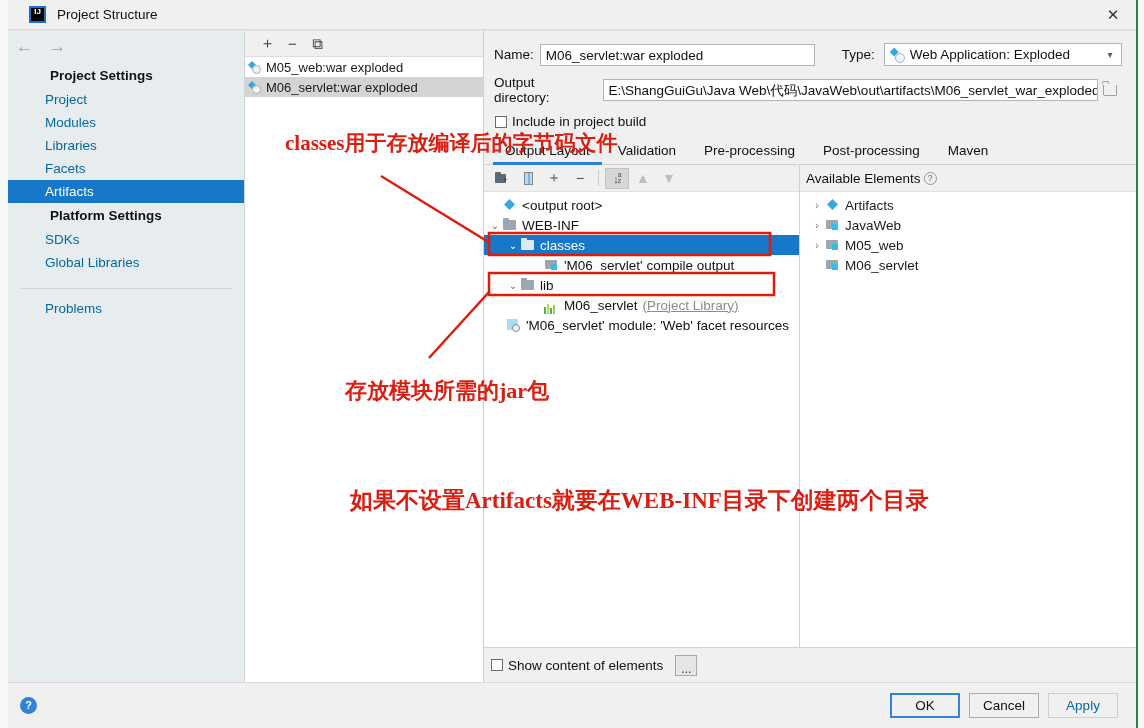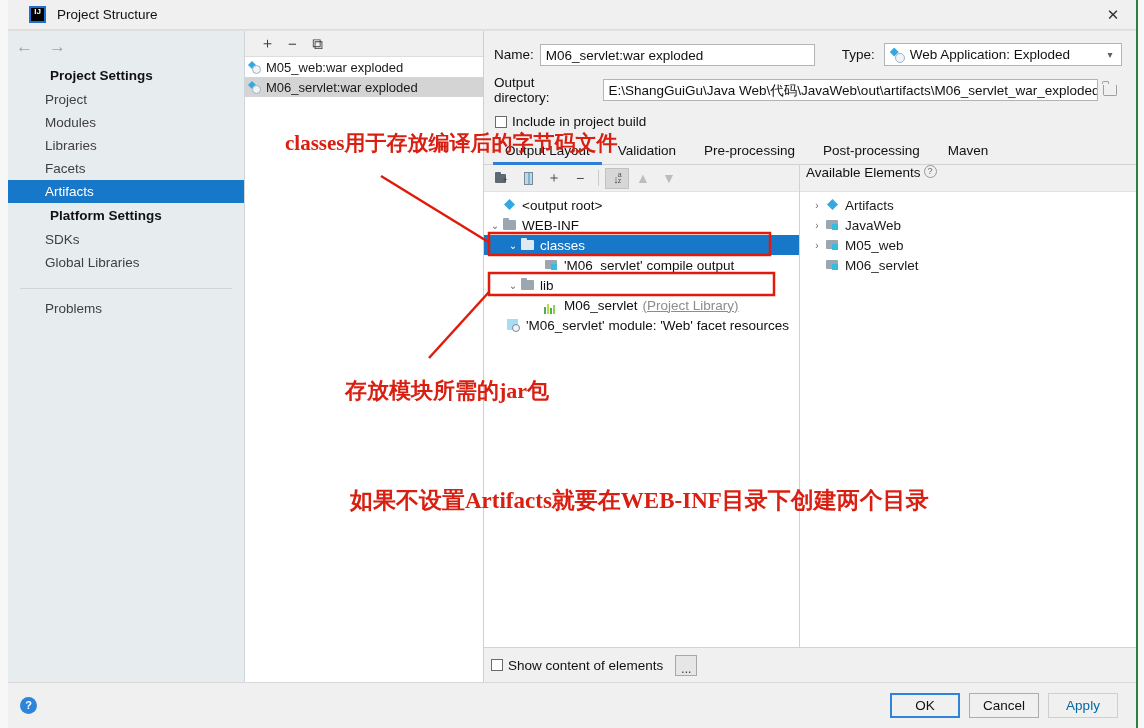--- a/index.html
+++ b/index.html
@@ -64,21 +64,21 @@
     display:flex; flex-direction:column;
   }
   .nav-arrows { height:32px; display:flex; align-items:center; padding-left:8px; gap:16px; }
   .nav-arrow { color:#9aa3a8; font-size:17px; }
   .group-head {
     font-weight:bold; font-size:13.5px; color:#111;
     padding:5px 0 5px 14px;
     margin-left:28px;
   }
   .nav-item {
-    font-size:13.5px; color:#404040; padding:4px 0 4px 37px;
+    font-size:13.5px; color:#0369a1; padding:4px 0 4px 37px;
   }
   .nav-item.selected { background:#1778c9; color:#ffffff; }
   .nav-sep { height:1px; background:#cfd6da; margin:14px 12px 8px 12px; }
   .sidebar-flex { flex:1; }
   
   .artifacts-col {
     width:238px; flex:0 0 238px; background:#ffffff;
     border-right:1px solid #cfcfcf;
     display:flex; flex-direction:column;
   }
@@ -225,21 +225,21 @@
   }
   .ico-facet::after{
     content:""; position:absolute; left:6px; top:6px; width:8px; height:8px;
     border:1.5px solid #7f8b93; border-radius:50%; background:#eef4f8; box-sizing:border-box;
   }
   .muted { color:#8c8c8c;text-decoration:underline; }
   .avail-pane {
     width:336px; flex:0 0 336px; background:#ffffff; display:flex; flex-direction:column;
   }
   .avail-head {
-    height:26px; background:#f0f0f0; display:flex; align-items:flex-start;
+    height:26px; background:#f0f0f0; display:flex; align-items:center;
     padding-left:6px; font-size:13.5px; color:#111; border-bottom:1px solid #e2e2e2;
   }
   .qmark {
     width:13px; height:13px; border:1px solid #9a9a9a; border-radius:50%;
     font-size:9px; line-height:11px; text-align:center; color:#6a6a6a;
     margin-left:3px; box-sizing:border-box;
   }
   .avail-tree { padding-top:3px; }
   .anode { height:20px; display:flex; align-items:center; font-size:13.5px; padding-left:9px; }
   .achev { width:16px; text-align:center; color:#6e6e6e; font-size:10px; flex:0 0 16px;}

